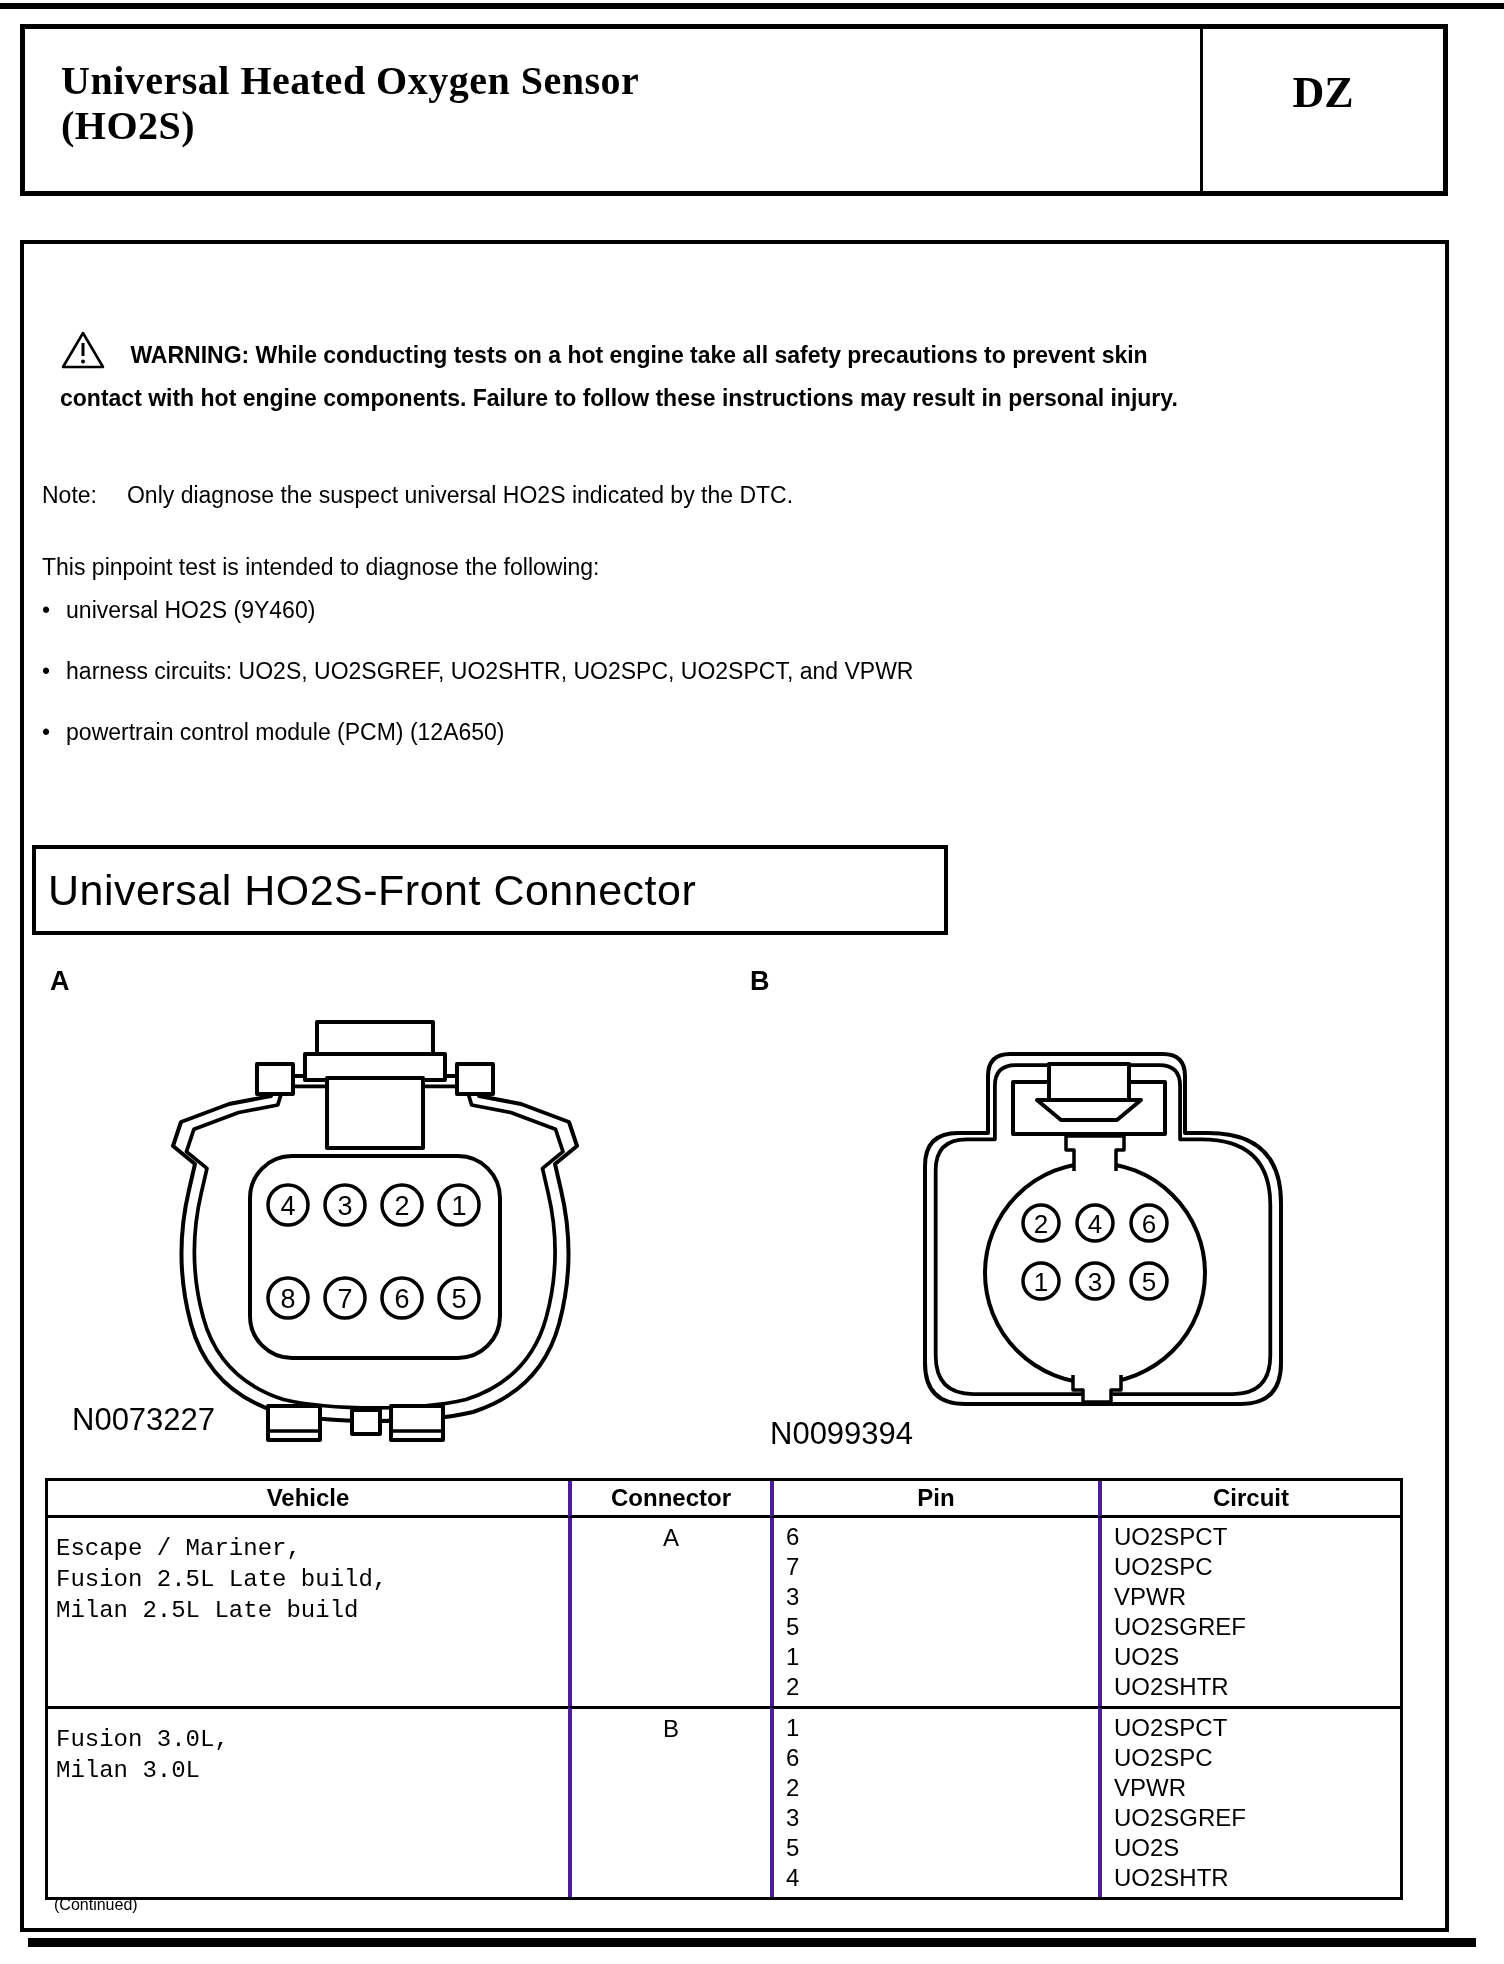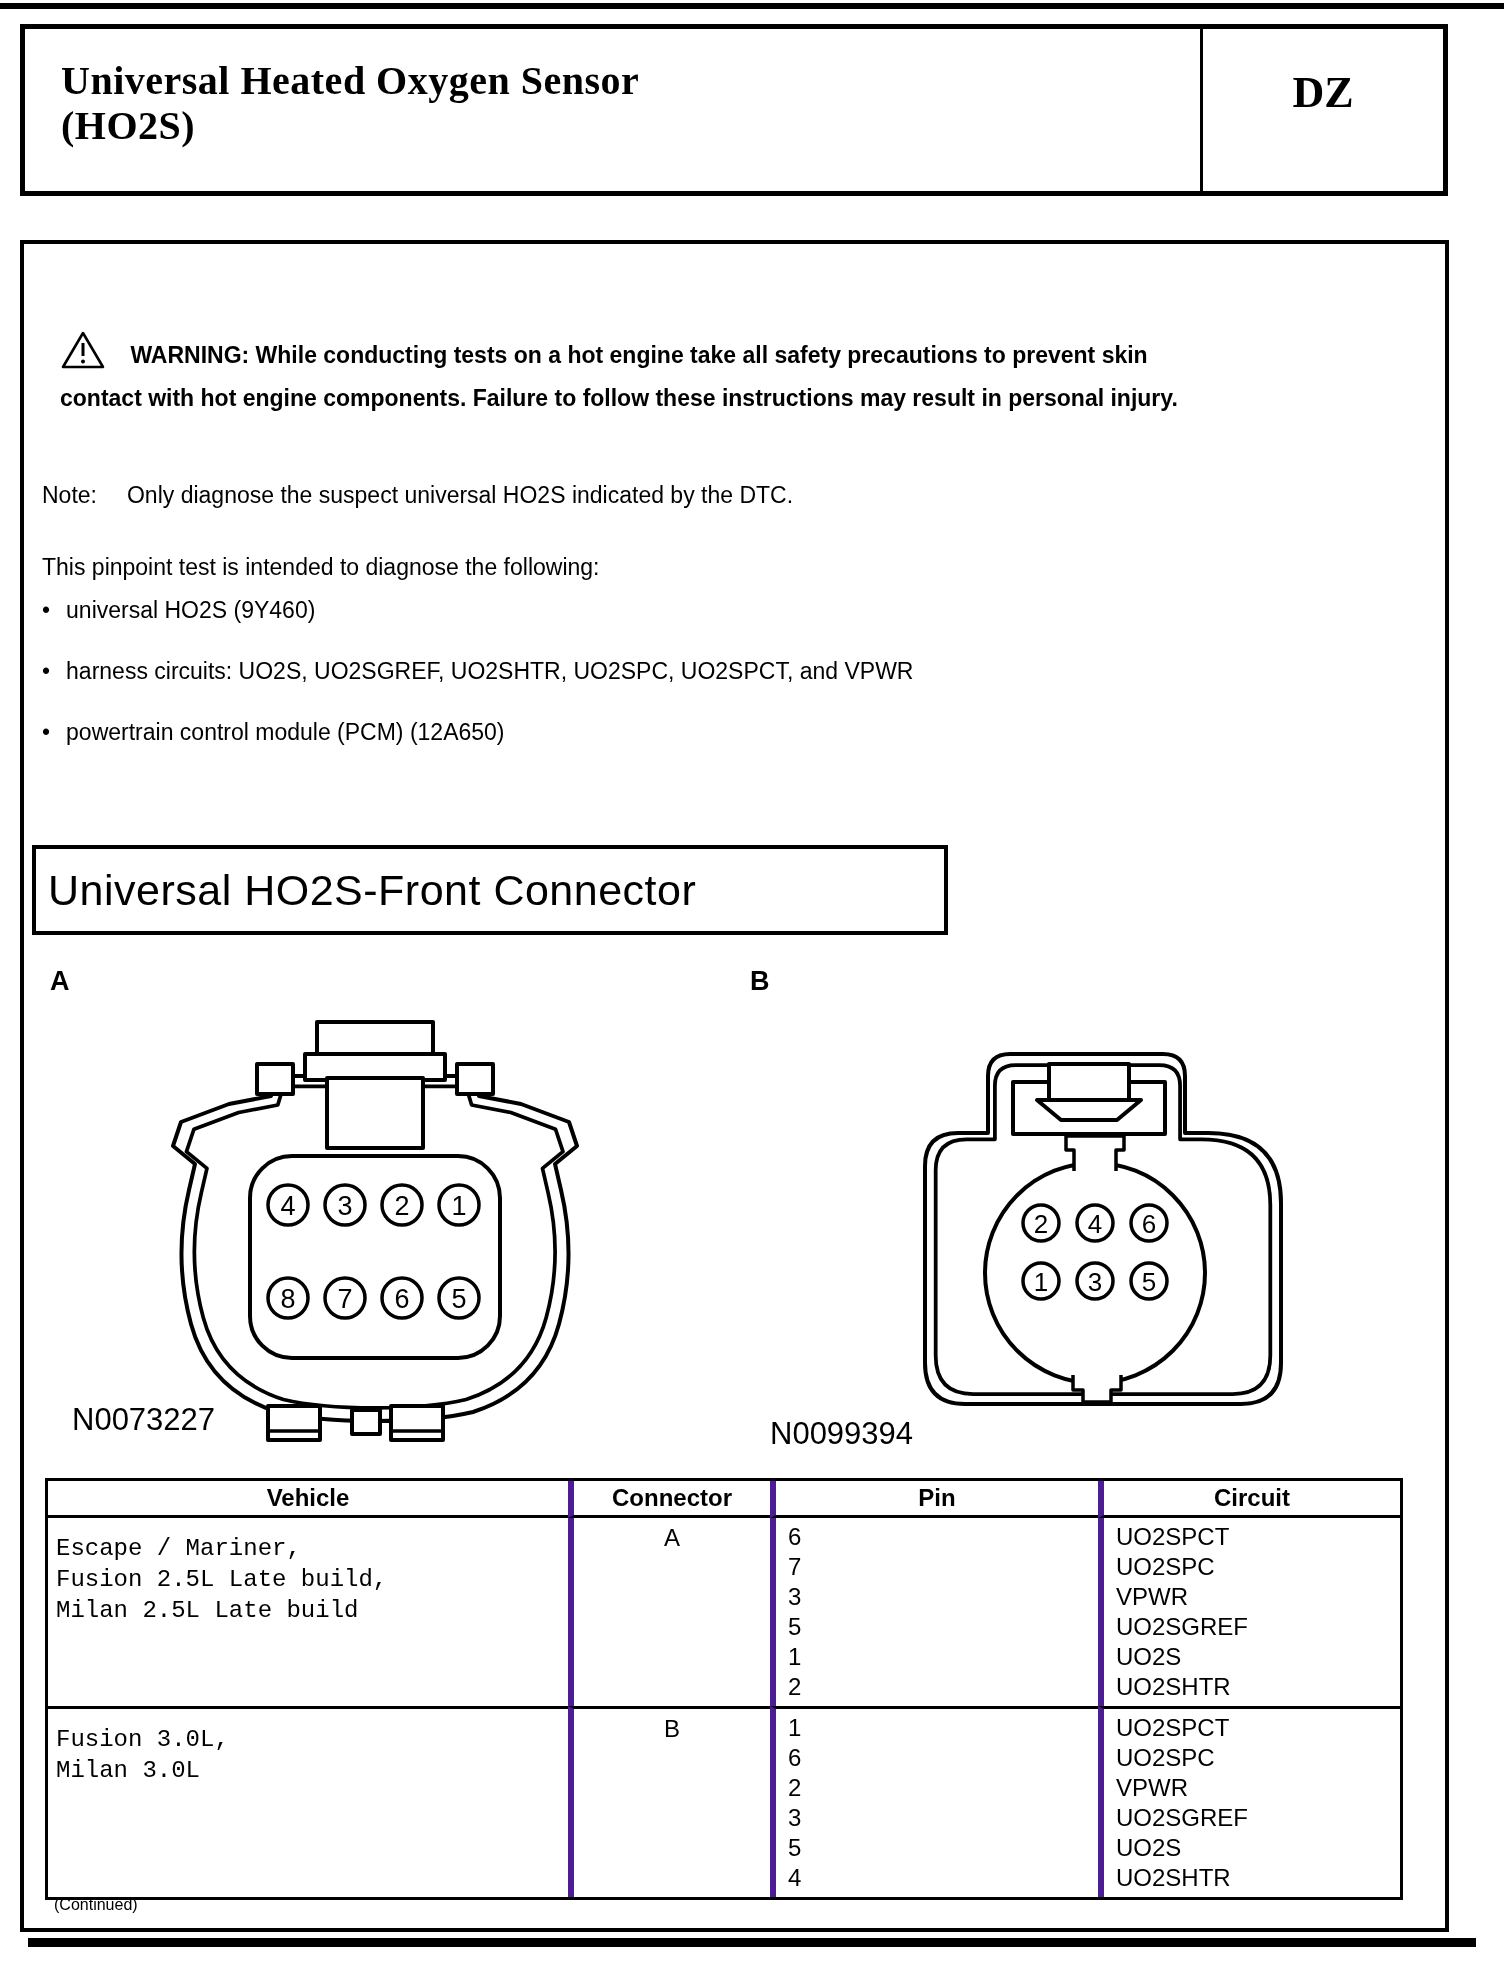--- a/index.html
+++ b/index.html
@@ -47,21 +47,21 @@
   svg .thin{fill:none;stroke:#000;stroke-width:3.5;}
   svg .pin{fill:#ffffff;stroke:#000;stroke-width:3.5;}
   svg text{font-family:"Liberation Sans",sans-serif;font-size:27px;fill:#000;
            text-anchor:middle;dominant-baseline:central;}
 
   
   .vtable{left:45px;top:1478px;width:1358px;border:3px solid #000;box-sizing:border-box;
           font-size:24px;}
   .trow{display:grid;grid-template-columns:520px 202px 328px auto;}
   .thead .cell{font-weight:bold;text-align:center;padding:3px 0;border-bottom:3px solid #000;}
-  .cell{border-left:6px solid #4c1d95;box-sizing:border-box;}
+  .cell{border-left:4px solid #4c1d95;box-sizing:border-box;}
   .cell:first-child{border-left:none;}
   .row2 .cell{border-top:3px solid #000;}
   .veh-cell{padding:15px 8px;line-height:31px;font-family:Liberation Mono, monospace;}
   .conn-cell{text-align:center;padding-top:6px;}
   .pin-cell,.cir-cell{padding:4px 0 4px 12px;line-height:30px;min-height:184px;}
   .continued{left:54px;top:1896px;margin:0;font-size:16px;}
 </style>
 </head>
 <body>
 

